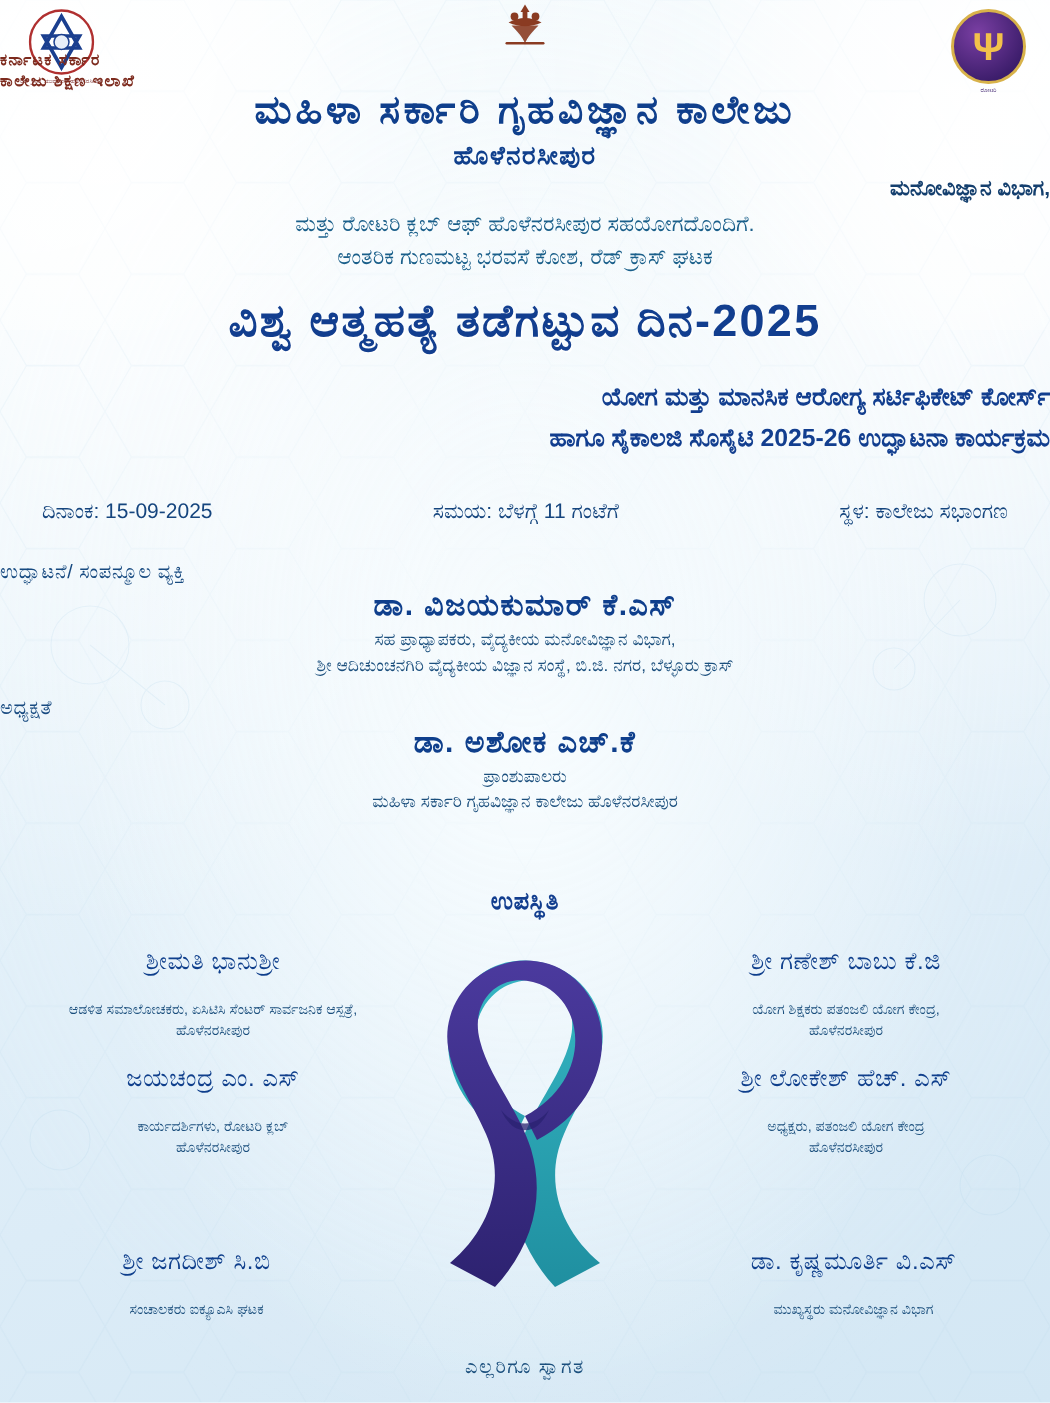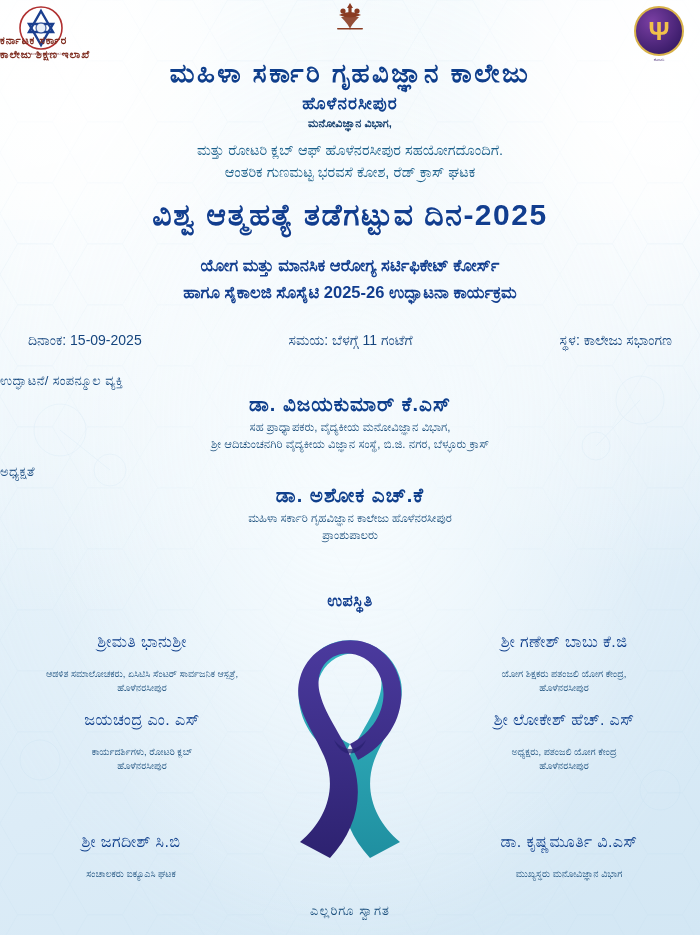--- a/index.html
+++ b/index.html
@@ -137,22 +137,22 @@
     top: 94px; left: 0; right: 0;
     text-align: center;
     font-size: 17px;
     font-weight: bold;
     color: #0f3f8c;
     letter-spacing: 1px;
   }
   .dept {
     position: absolute;
     top: 117px; left: 0; right: 0;
-    text-align: center;
-    font-size: 11px;
+    text-align: right;
+    font-size: 14px;
     font-weight: bold;
     color: #143f6e;
   }
   .org-lines {
     position: absolute;
     top: 140px; left: 0; right: 0;
     text-align: center;
     font-size: 14.5px;
     color: #1a5f8a;
     line-height: 1.5;
@@ -165,21 +165,21 @@
     font-size: 30px;
     font-weight: bold;
     color: #123e8f;
     letter-spacing: 1.5px;
     text-shadow: 1px 1px 0 rgba(255,255,255,0.9);
   }
 
   .subtitle {
     position: absolute;
     top: 252px; left: 0; right: 0;
-    text-align: center;
+    text-align: right;
     font-size: 16.5px;
     font-weight: bold;
     color: #123e8f;
     line-height: 1.65;
   }
 
   .meta-row {
     position: absolute;
     top: 332px; left: 28px; right: 28px;
     display: flex;
@@ -379,22 +379,22 @@
       <div class="person-role">
         <div>ಸಹ ಪ್ರಾಧ್ಯಾಪಕರು, ವೈದ್ಯಕೀಯ ಮನೋವಿಜ್ಞಾನ ವಿಭಾಗ,</div>
         <div>ಶ್ರೀ ಆದಿಚುಂಚನಗಿರಿ ವೈದ್ಯಕೀಯ ವಿಜ್ಞಾನ ಸಂಸ್ಥೆ, ಬಿ.ಜಿ. ನಗರ, ಬೆಳ್ಳೂರು ಕ್ರಾಸ್</div>
       </div>
     </div>
 
     <div class="block-chair">
       <div class="section-label">ಅಧ್ಯಕ್ಷತೆ</div>
       <div class="person-name">ಡಾ. ಅಶೋಕ ಎಚ್.ಕೆ</div>
       <div class="person-role">
+        <div>ಪ್ರಾಂಶುಪಾಲರು</div>
         <div>ಮಹಿಳಾ ಸರ್ಕಾರಿ ಗೃಹವಿಜ್ಞಾನ ಕಾಲೇಜು ಹೊಳೆನರಸೀಪುರ</div>
-        <div>ಪ್ರಾಂಶುಪಾಲರು</div>
       </div>
     </div>
 
     <div class="presence-label">ಉಪಸ್ಥಿತಿ</div>
 
     <div class="guest g1">
       <div class="g-name">ಶ್ರೀಮತಿ ಭಾನುಶ್ರೀ</div>
       <div class="g-role">
         <div>ಆಡಳಿತ ಸಮಾಲೋಚಕರು, ಏಸಿಟಿಸಿ ಸೆಂಟರ್ ಸಾರ್ವಜನಿಕ ಆಸ್ಪತ್ರೆ,</div>
         <div>ಹೊಳೆನರಸೀಪುರ</div>

